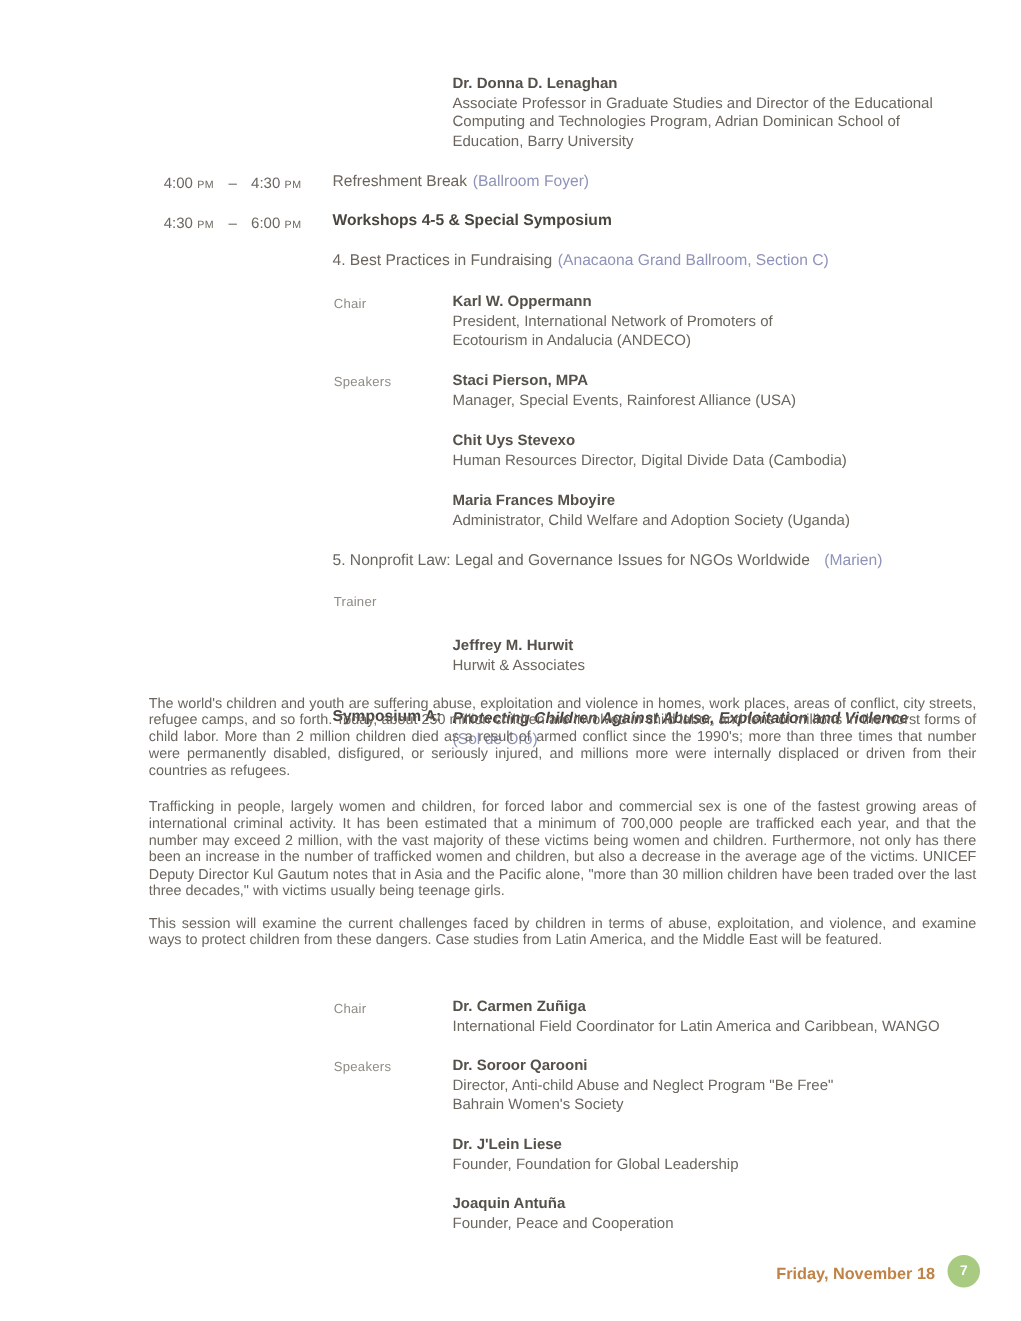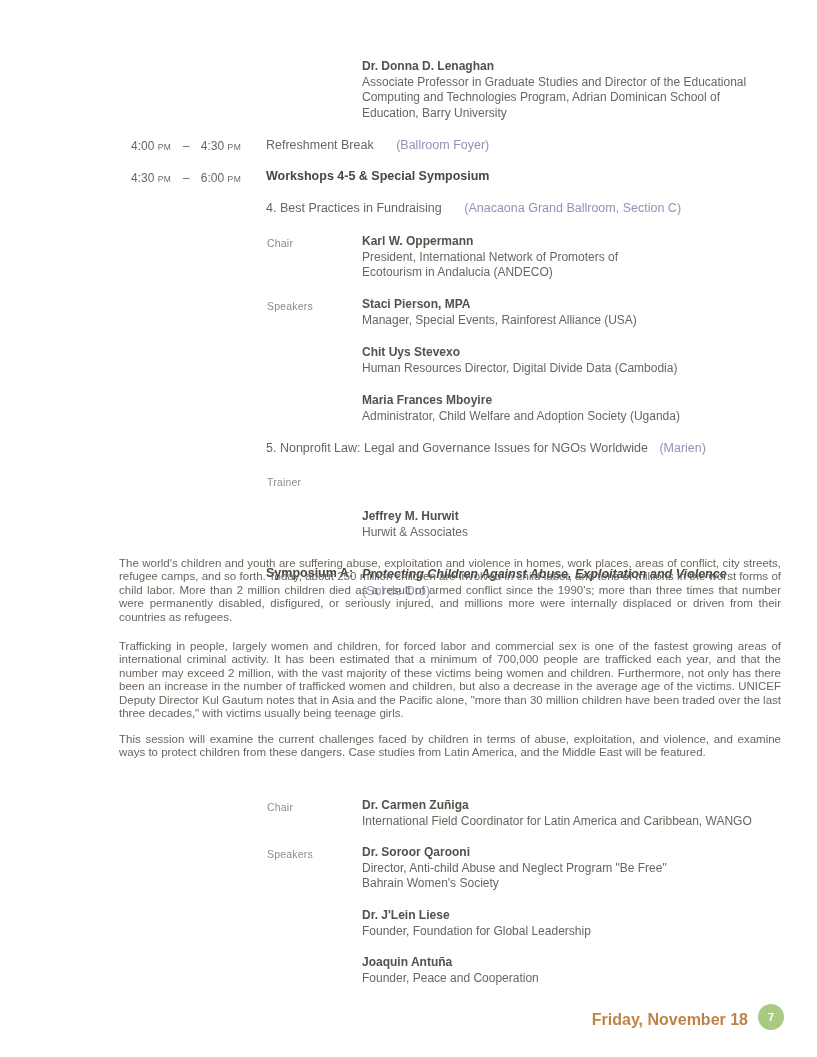--- a/index.html
+++ b/index.html
@@ -27,35 +27,35 @@
     text-align: justify;
     color: #6b655e;
     width: 662px;
   }
   .symp-head { display: flex; }
   .symp-prefix { font-size: 12.5px; font-weight: bold; color: #4a453f; width: 96px; flex: none; }
   .symp-title { font-size: 12.5px; font-weight: bold; font-style: italic; color: #4a453f; line-height: 17px; }
   .symp-venue { font-size: 12.5px; color: #8f93b8; line-height: 17px; }
 
   .footer-date {
-    font-size: 16px;
+    font-size: 13px;
     font-weight: bold;
     color: #c08347;
     text-align: right;
     width: 190px;
   }
   .page-circle {
     width: 26px; height: 26px;
     border-radius: 50%;
     background: #a9cb81;
     color: #ffffff;
     font-size: 11px; font-weight: bold;
     display: flex; align-items: center; justify-content: center;
   }
-  .gap-sm { margin-left: 19px; }
+  .gap-sm { margin-left: 1px; }
 </style>
 </head>
 <body>
 
 <div class="page">
 
   <div class="abs" style="left:362px; top:59px; width:430px;">
     <div class="name">Dr. Donna D. Lenaghan</div>
     <div class="desc">Associate Professor in Graduate Studies and Director of the Educational</div>
     <div class="desc">Computing and Technologies Program, Adrian Dominican School of</div>

